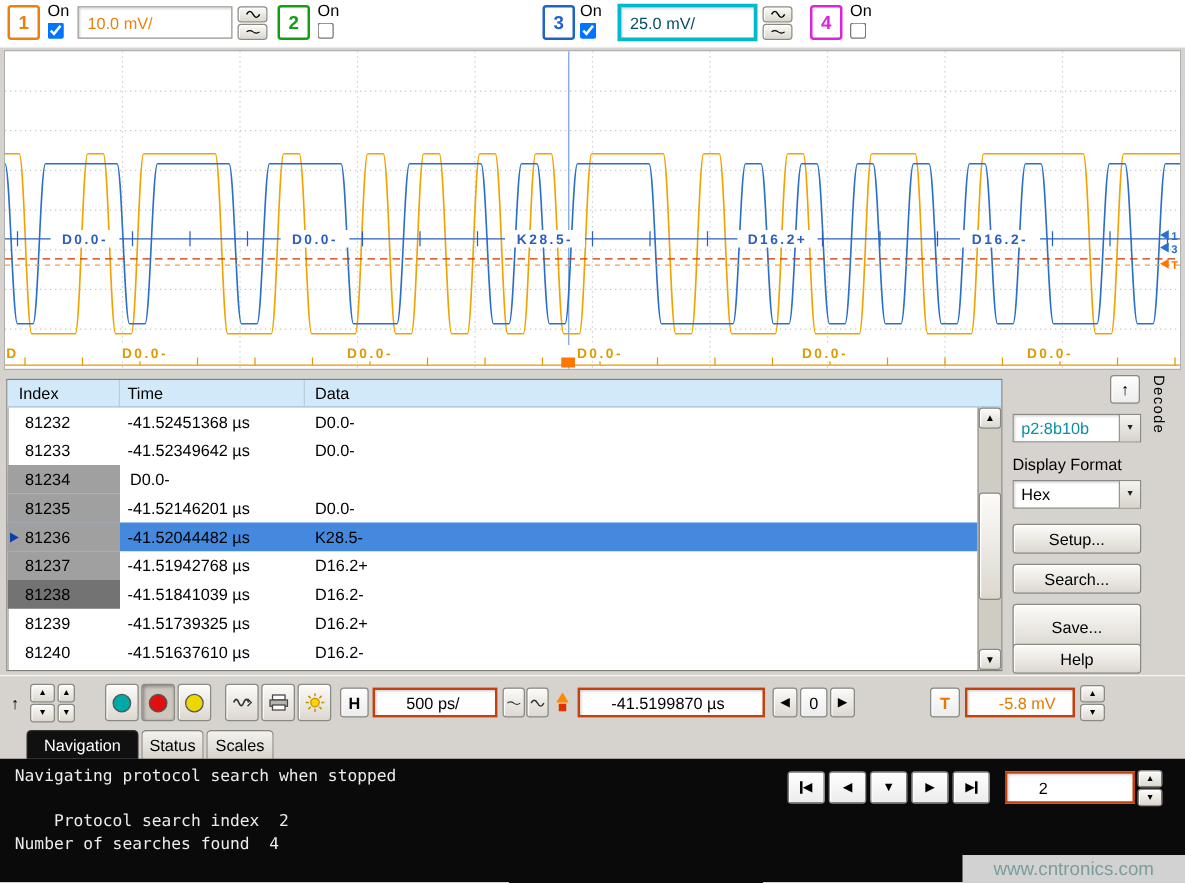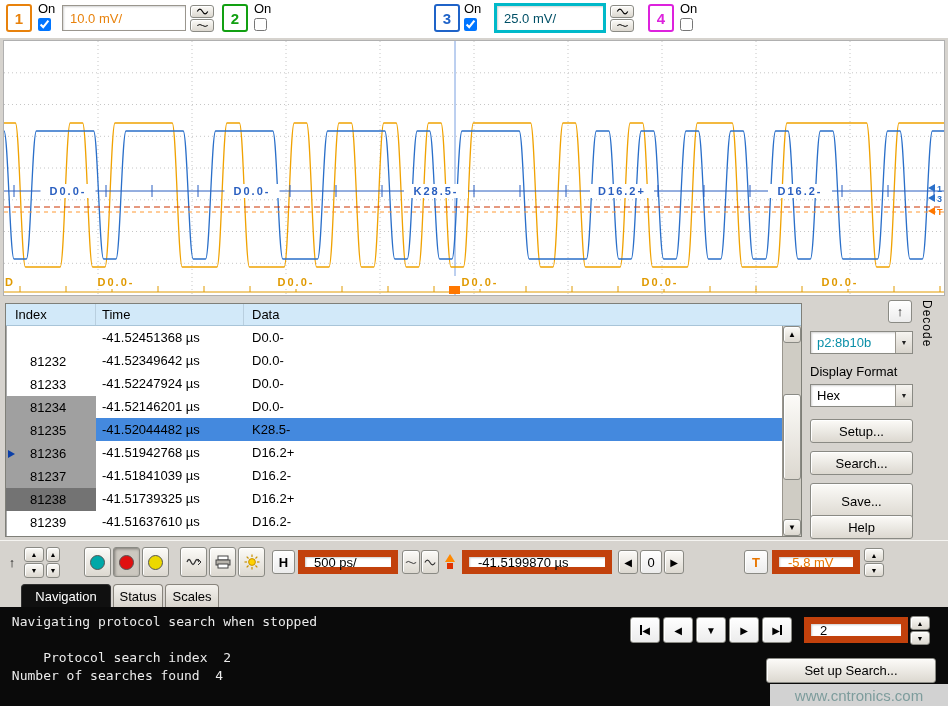--- a/index.html
+++ b/index.html
@@ -19,40 +19,40 @@
             font-size:13px;display:flex;align-items:center;padding-left:7px;}
   .valfield.sel3{border-width:3px;font-weight:normal;}
   .spincol{position:absolute;display:flex;flex-direction:column;gap:1px;}
   .spinwave{width:24px;height:13px;display:flex;align-items:center;justify-content:center;color:#333;}
 
   
   .btn3d{background:linear-gradient(#fcfbf8,#dcd8d0);border:1px solid #8a8a84;border-radius:3px;
          box-shadow:inset 1px 1px 0 #fff;display:flex;align-items:center;justify-content:center;font-size:13px;color:#000;}
   .btn3d.white{background:linear-gradient(#ffffff,#ececec);}
   .btn3d.pressed{background:#ccc8c0;box-shadow:inset 1px 1px 3px rgba(0,0,0,.4);}
-  .sunken{background:#fff;border:7px solid #c2410c;box-shadow:inset 1px 1px 2px rgba(0,0,0,.2);
-          display:flex;align-items:center;padding-left:9px;font-size:13px;color:#000;}
+  .sunken{background:#fff;border:2px solid #c2410c;box-shadow:inset 1px 1px 2px rgba(0,0,0,.2);
+          display:flex;align-items:center;padding-left:25px;font-size:13px;color:#000;}
   .flat{background:transparent;border:none;display:flex;align-items:center;justify-content:center;}
 
   
   .plot{position:absolute;left:3px;top:40px;width:942px;height:256px;background:#fff;border:1px solid #b0b0b0;}
   .plot svg{width:100%;height:100%;display:block;}
 
   
   .dtable{position:absolute;left:5px;top:303px;width:797px;height:234px;background:#fff;
           border:1px solid #7f7f78;box-shadow:inset 1px 1px 0 #aaa;overflow:hidden;}
   .thead{display:flex;height:22px;border-bottom:1px solid #a8c4d8;}
   .th{font-size:13px;color:#000;display:flex;align-items:center;border-right:1px solid #b9cfdf;}
   .th.index{width:90px;padding-left:9px;}
   .th.time{width:148px;padding-left:6px;}
   .th.data{flex:1;padding-left:8px;border-right:none;}
   .trows{position:absolute;left:0;top:22px;right:19px;bottom:0;}
   .trow{display:flex;height:23px;font-size:13px;color:#000;}
   .tc{height:100%;display:flex;align-items:center;}
-  .tc.idx{width:90px;padding-left:24px;position:relative;margin-top:24px;}
+  .tc.idx{width:90px;padding-left:14px;position:relative;}
   .tc.time{width:148px;padding-left:6px;}
   .tc.data{flex:1;padding-left:8px;}
   .rowmark{position:absolute;left:2px;top:50%;transform:translateY(-50%);width:0;height:0;
            border-left:7px solid #0a3fa8;border-top:4px solid transparent;border-bottom:4px solid transparent;}
   .sbar{position:absolute;top:22px;right:0;bottom:0;width:19px;background:#cfccc4;border-left:1px solid #9a968e;}
   .sbtn{position:absolute;left:0;width:18px;height:17px;font-size:8px;}
   .sthumb{position:absolute;left:0;top:68px;width:18px;height:86px;}
 
   
   .vlabel{writing-mode:vertical-rl;font-size:12px;color:#000;letter-spacing:1px;}
@@ -195,21 +195,20 @@
           <div class="tc time">-41.52451368 µs</div>
           <div class="tc data">D0.0-</div>
         </div>
         <div class="trow">
           <div class="tc idx">81233</div>
           <div class="tc time">-41.52349642 µs</div>
           <div class="tc data">D0.0-</div>
         </div>
         <div class="trow">
           <div class="tc idx" style="background: rgb(160, 160, 160);">81234</div>
-          <div class="tc time">-41.52247924 µs</div>
           <div class="tc data">D0.0-</div>
         </div>
         <div class="trow">
           <div class="tc idx" style="background: rgb(160, 160, 160);">81235</div>
           <div class="tc time">-41.52146201 µs</div>
           <div class="tc data">D0.0-</div>
         </div>
         <div class="trow" style="background: rgb(68, 137, 222);">
           <div class="tc idx" style="background: rgb(160, 160, 160);">81236<span class="rowmark"></span></div>
           <div class="tc time">-41.52044482 µs</div>
@@ -404,17 +403,16 @@
     <div class="sunken abs" style="left:804px;top:10px;width:104px;height:26px">2</div>
     <div class="tinyspin abs" style="left:910px;top:9px">
       <button class="btn3d" style="width:20px;height:14px">
           <span style="font-size:7px">▲</span>
         </button>
       <button class="btn3d" style="width:20px;height:14px">
           <span style="font-size:7px">▼</span>
         </button>
     </div>
 
-    <button class="btn3d abs" style="left:766px;top:51px;width:170px;height:25px">Set up Search...</button>
   </div>
 
   <div class="wm">www.cntronics.com</div>
 </div>
 
 </body></html>

